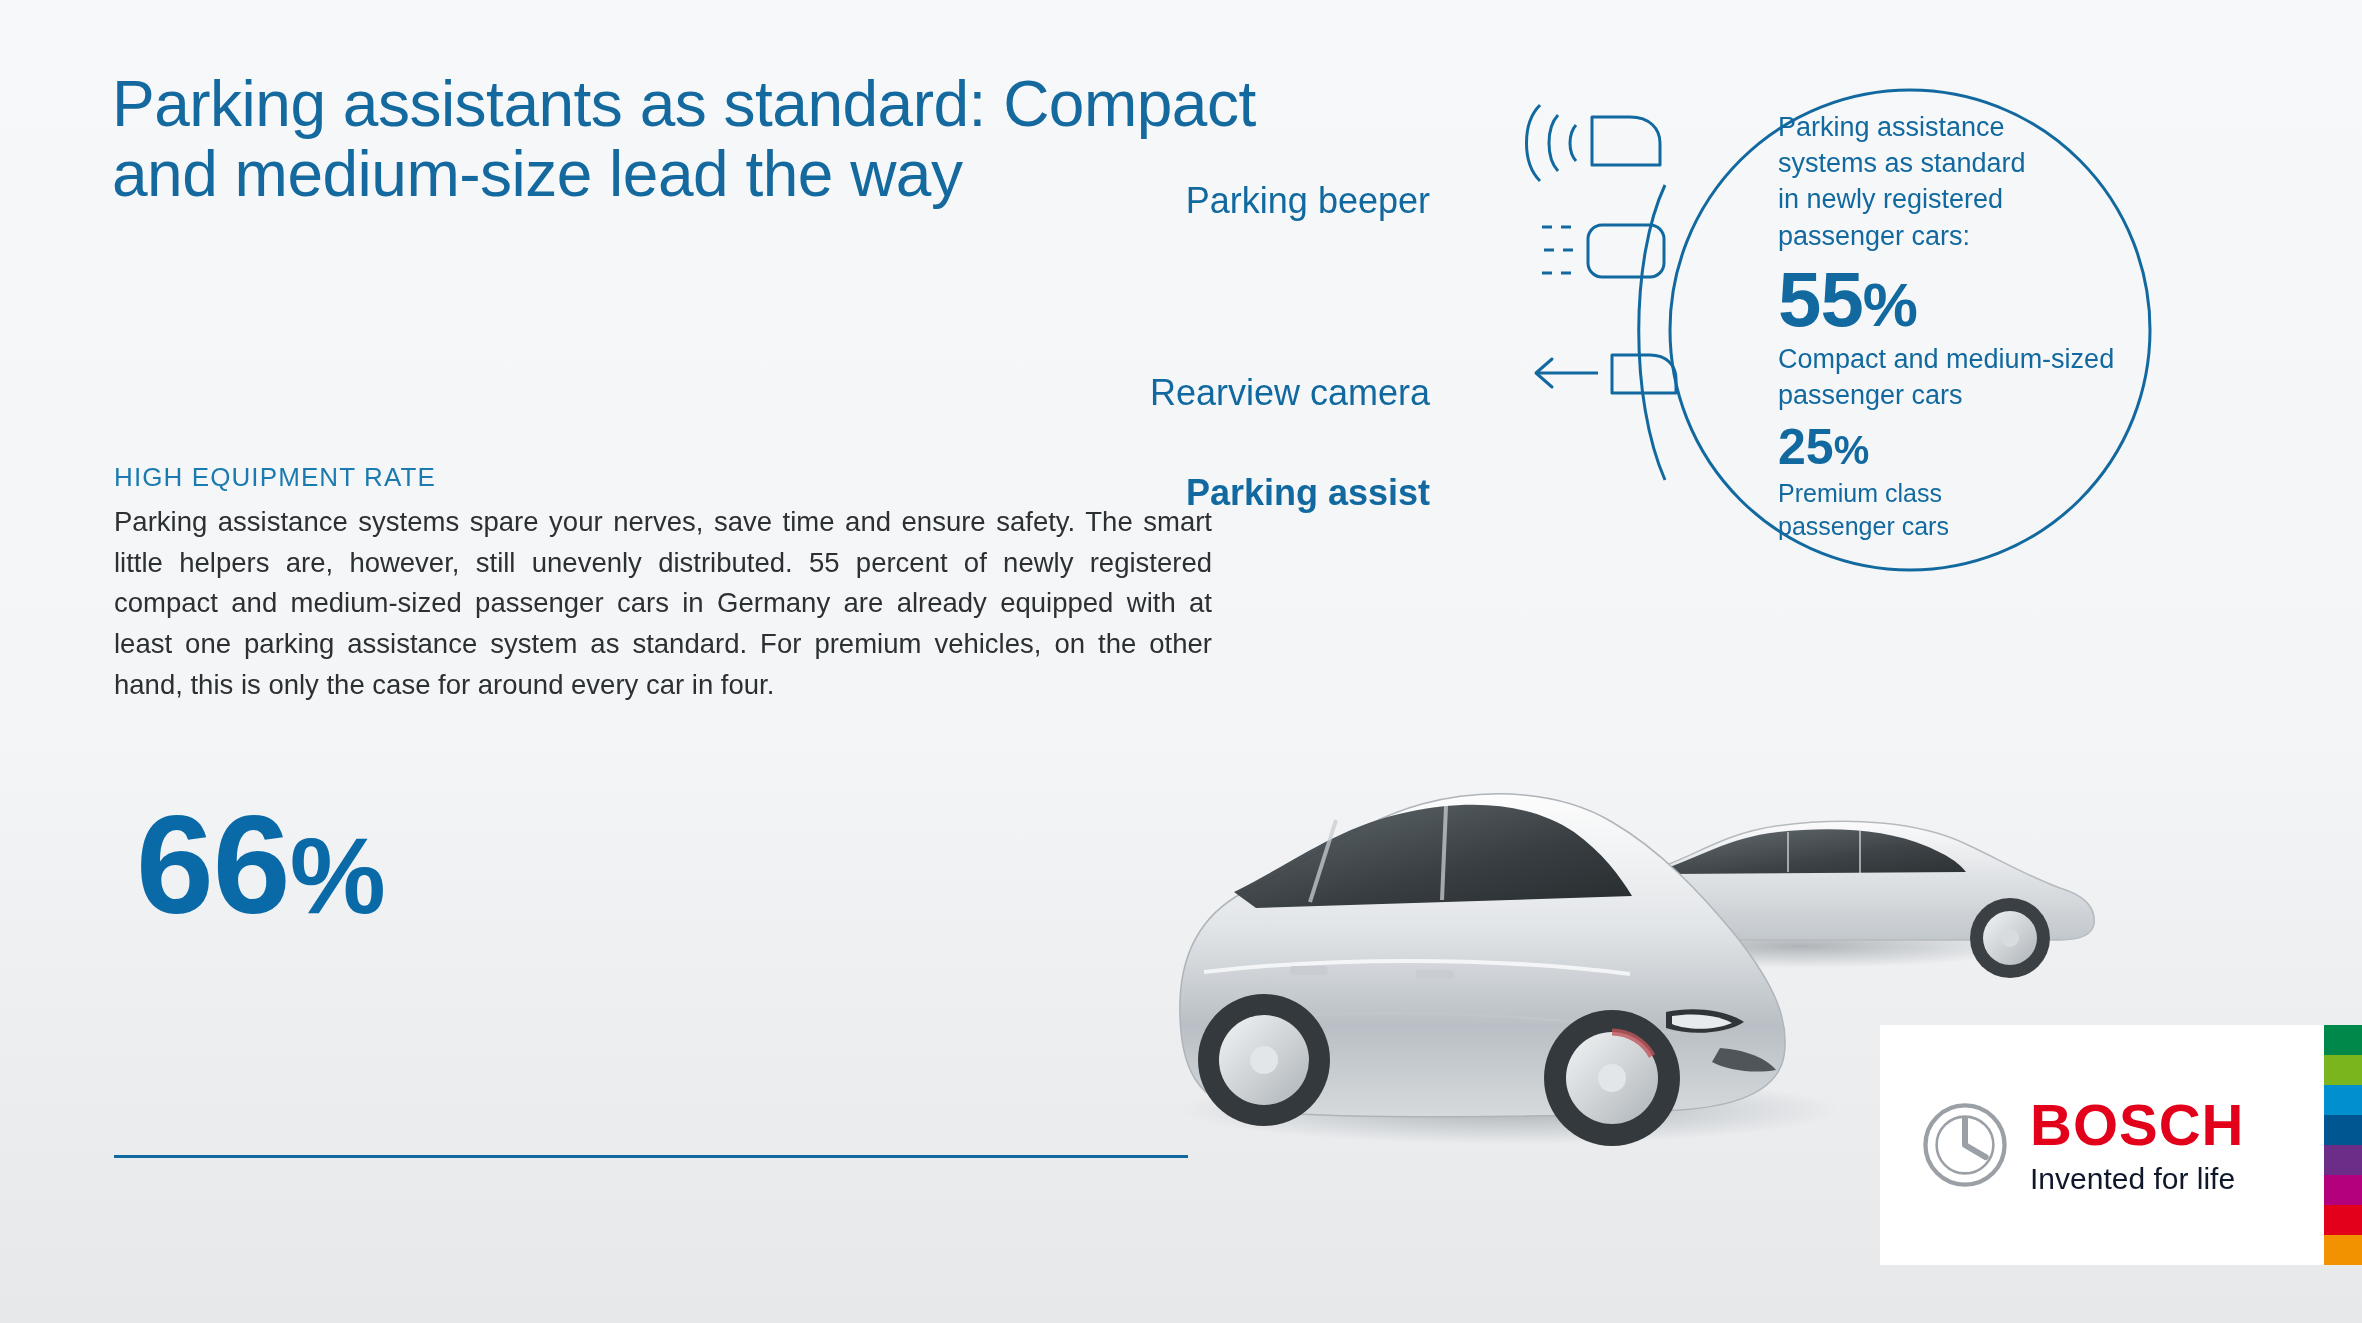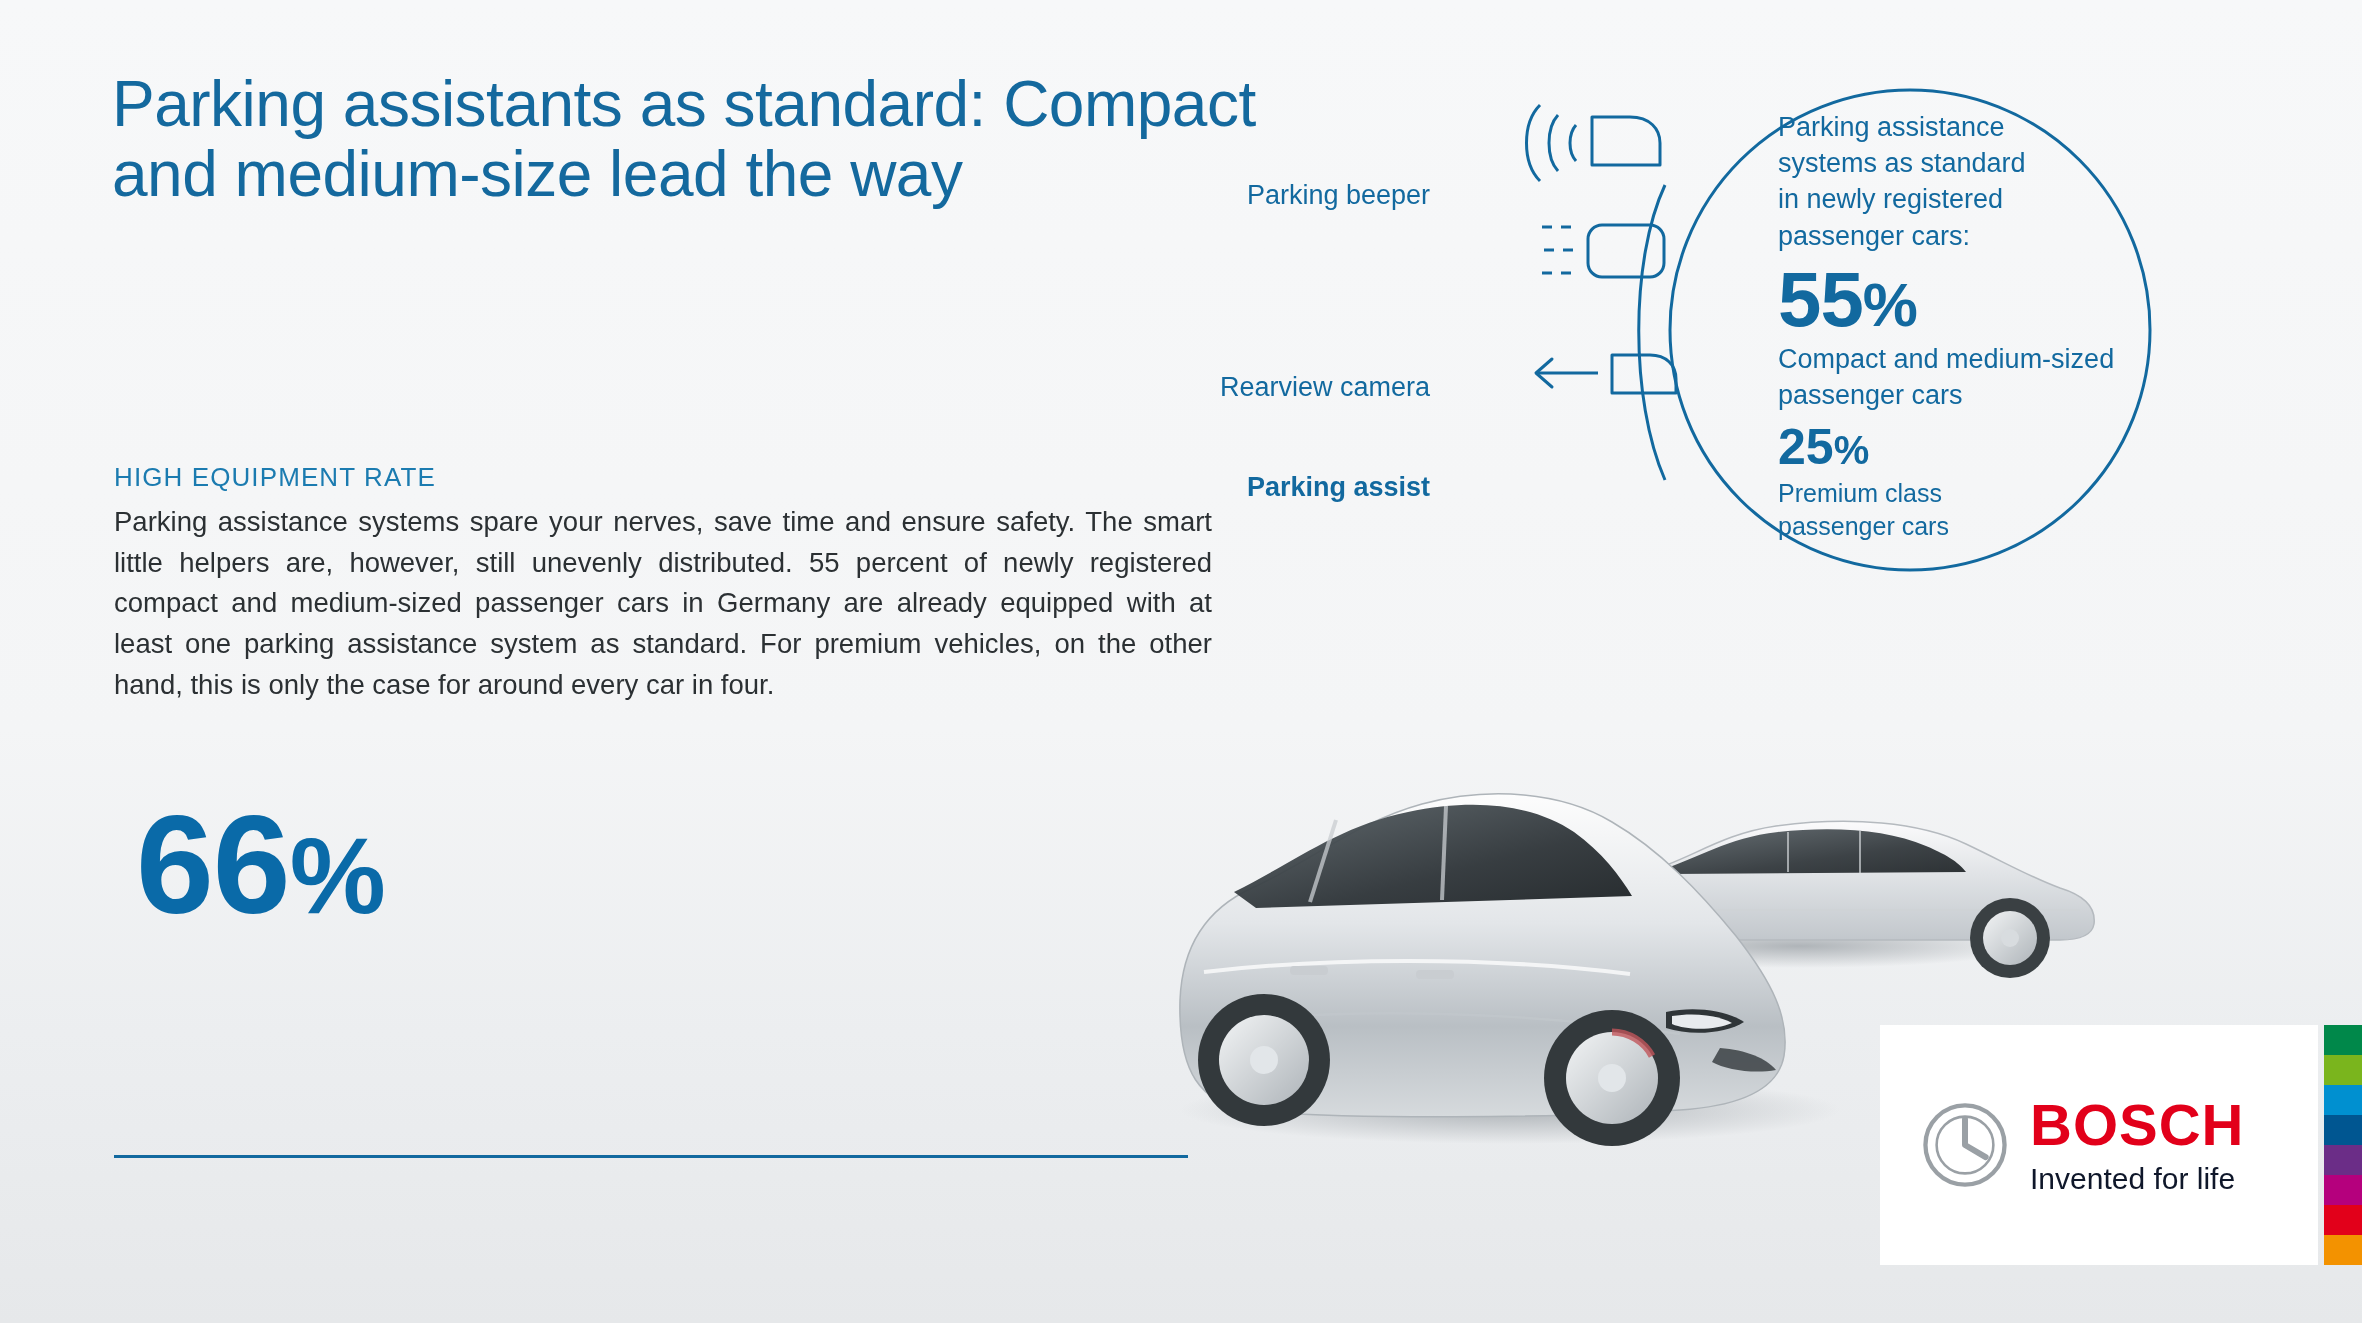--- a/index.html
+++ b/index.html
@@ -110,21 +110,21 @@
   .ct-big { font-size: 78px; font-weight: 700; line-height: 1.06; margin: 4px 0 2px; letter-spacing: -1px; }
   .ct-big .pct { font-size: 62px; }
   .ct-mid { font-size: 27px; line-height: 1.32; }
   .ct-big2 { font-size: 50px; font-weight: 700; line-height: 1.1; margin: 6px 0 2px; }
   .ct-big2 .pct { font-size: 40px; }
   .ct-small { font-size: 25px; line-height: 1.32; }
 
   .label {
     position: absolute;
     color: #12699f;
-    font-size: 27px;
+    font-size: 36px;
     white-space: nowrap;
     text-align: right;
   }
   #label-beeper  { left: 1120px; top: 180px; width: 310px; }
   #label-camera  { left: 1120px; top: 324px; width: 310px; margin-top: 48px; }
   #label-assist  { left: 1120px; top: 472px; width: 310px; font-weight: bold; }
 
   
   .cars {
     position: absolute;
@@ -132,21 +132,21 @@
     top: 760px;
     width: 1040px;
     height: 470px;
   }
 
   
   .logo-block {
     position: absolute;
     left: 1880px;
     top: 1025px;
-    width: 438px;
+    width: 482px;
     height: 240px;
     background: #ffffff;
     display: flex;
     align-items: center;
   }
   .logo-mark {
     margin-left: 42px;
     width: 86px;
     height: 86px;
     flex: 0 0 auto;

